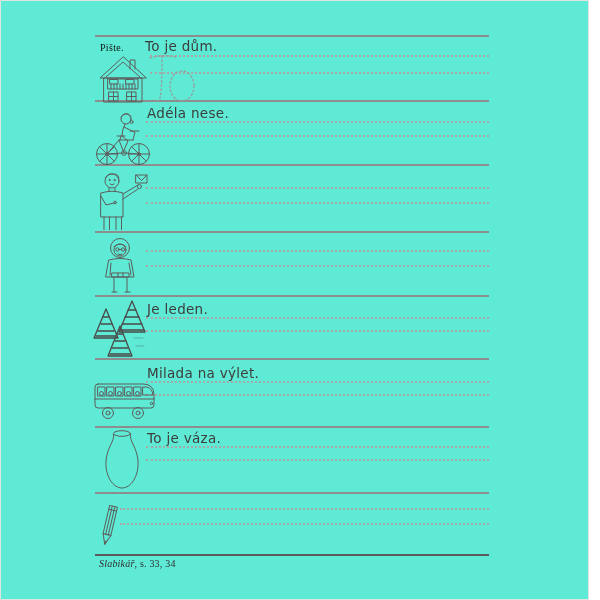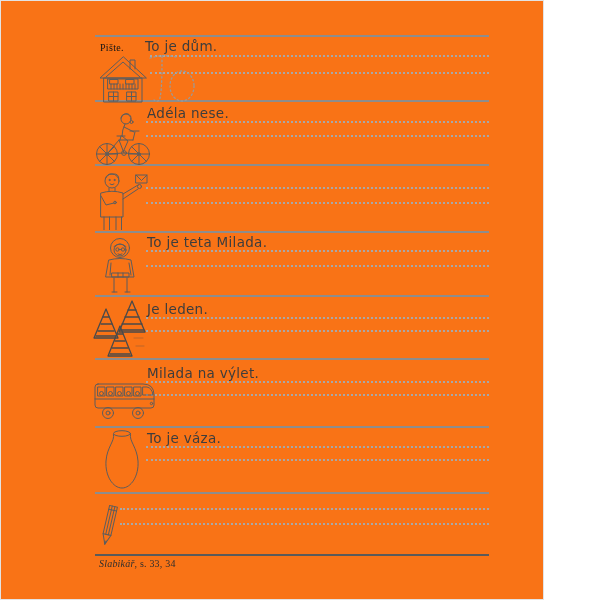--- a/index.html
+++ b/index.html
@@ -1,16 +1,16 @@
 <!DOCTYPE html>
 <html><head>
 <meta charset="utf-8">
 <style>
   html,body{margin:0;padding:0;background:#ffffff;}
-  #sheet{position:relative;width:544px;height:600px;background:#f97316;overflow:hidden;
+  #sheet{position:relative;width:589px;height:600px;background:#5eead4;overflow:hidden;
          box-shadow:inset 0 0 0 1px #e3e3e3;font-family:"Liberation Sans",sans-serif;}
   .sep{position:absolute;left:95px;width:394px;height:0;border-top:2px solid #8d8d8d;}
   .sep.footer-rule{border-top:2px solid #5a5a5a;}
   .dotline{position:absolute;height:0;border-top:2px dotted #a8a8a8;}
   .sentence{position:absolute;left:147px;font-family:"DejaVu Sans",sans-serif;
             font-size:13.5px;line-height:14px;color:#3d3d3d;
             letter-spacing:.3px;white-space:nowrap;}
   .instruction{position:absolute;left:100px;top:42px;font-family:"Liberation Serif",serif;
                font-size:10px;color:#151515;letter-spacing:.3px;}
   .art{position:absolute;}
@@ -103,21 +103,20 @@
       <path d="M31,22 L46,13 M31,27 L46,17"></path>
       <circle cx="47.5" cy="14.5" r="2"></circle>
       <rect x="44" y="3" width="11" height="8"></rect>
         <path d="M44,3 L49.5,8.5 L55,3"></path>
       <path d="M9,24 L14,33 L22,31"></path>
         <circle cx="23" cy="30.5" r="1.3"></circle>
       <path d="M12,45 V58 M17.5,45 V58 M24,45 V58 M29.5,45 V58"></path>
     </svg>
   </div>
 
-  <div class="sentence" style="top:235px">To je teta Milada.</div>
   <div class="dotline" style="left:146px;top:250px;width:343px"></div>
   <div class="dotline" style="left:146px;top:265px;width:343px"></div>
   <div class="art" style="left:99px;top:237px">
     <svg width="44" height="58" viewBox="0 0 44 58" class="line-art">
       <circle cx="21" cy="11" r="9.5"></circle>
       <circle cx="21" cy="13" r="6"></circle>
       <path d="M15,9.5 Q21,4.5 27,9.5"></path>
       <circle cx="18.5" cy="12.5" r="1.7"></circle>
         <circle cx="24" cy="12.5" r="1.7"></circle>
       <path d="M20.2,12.5 h2.1 M19,17 q2,1.4 4,0"></path>

